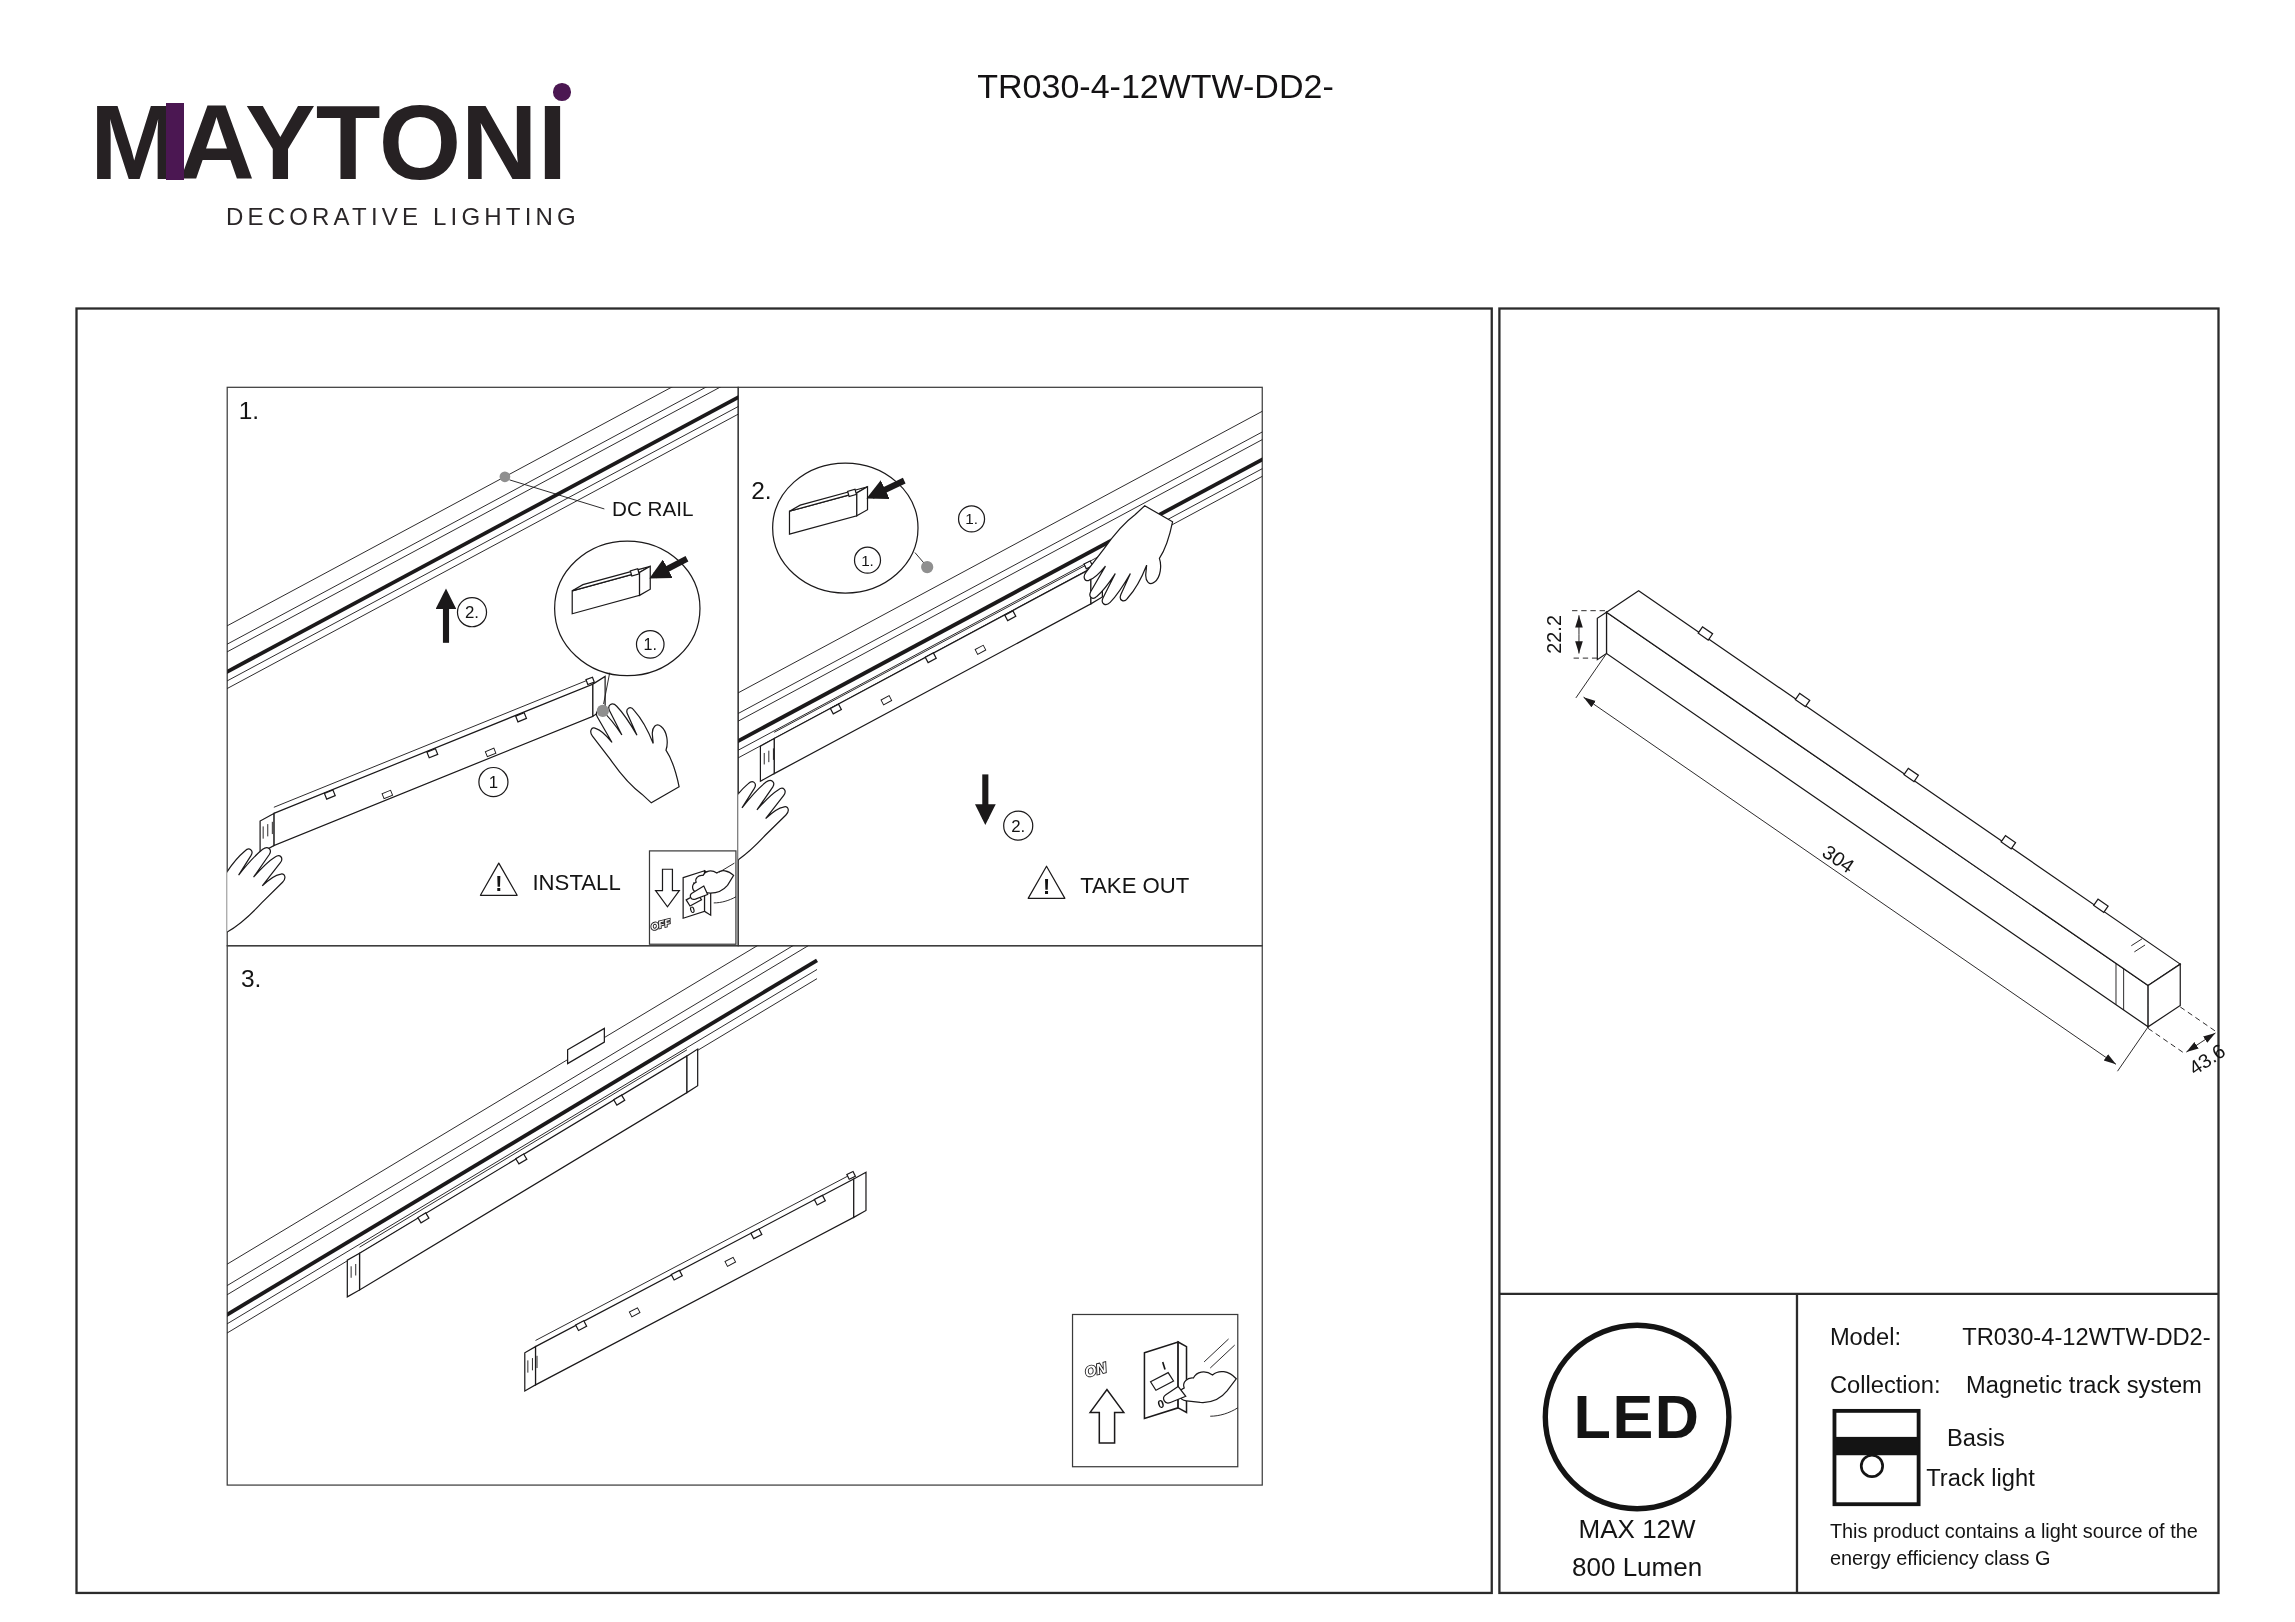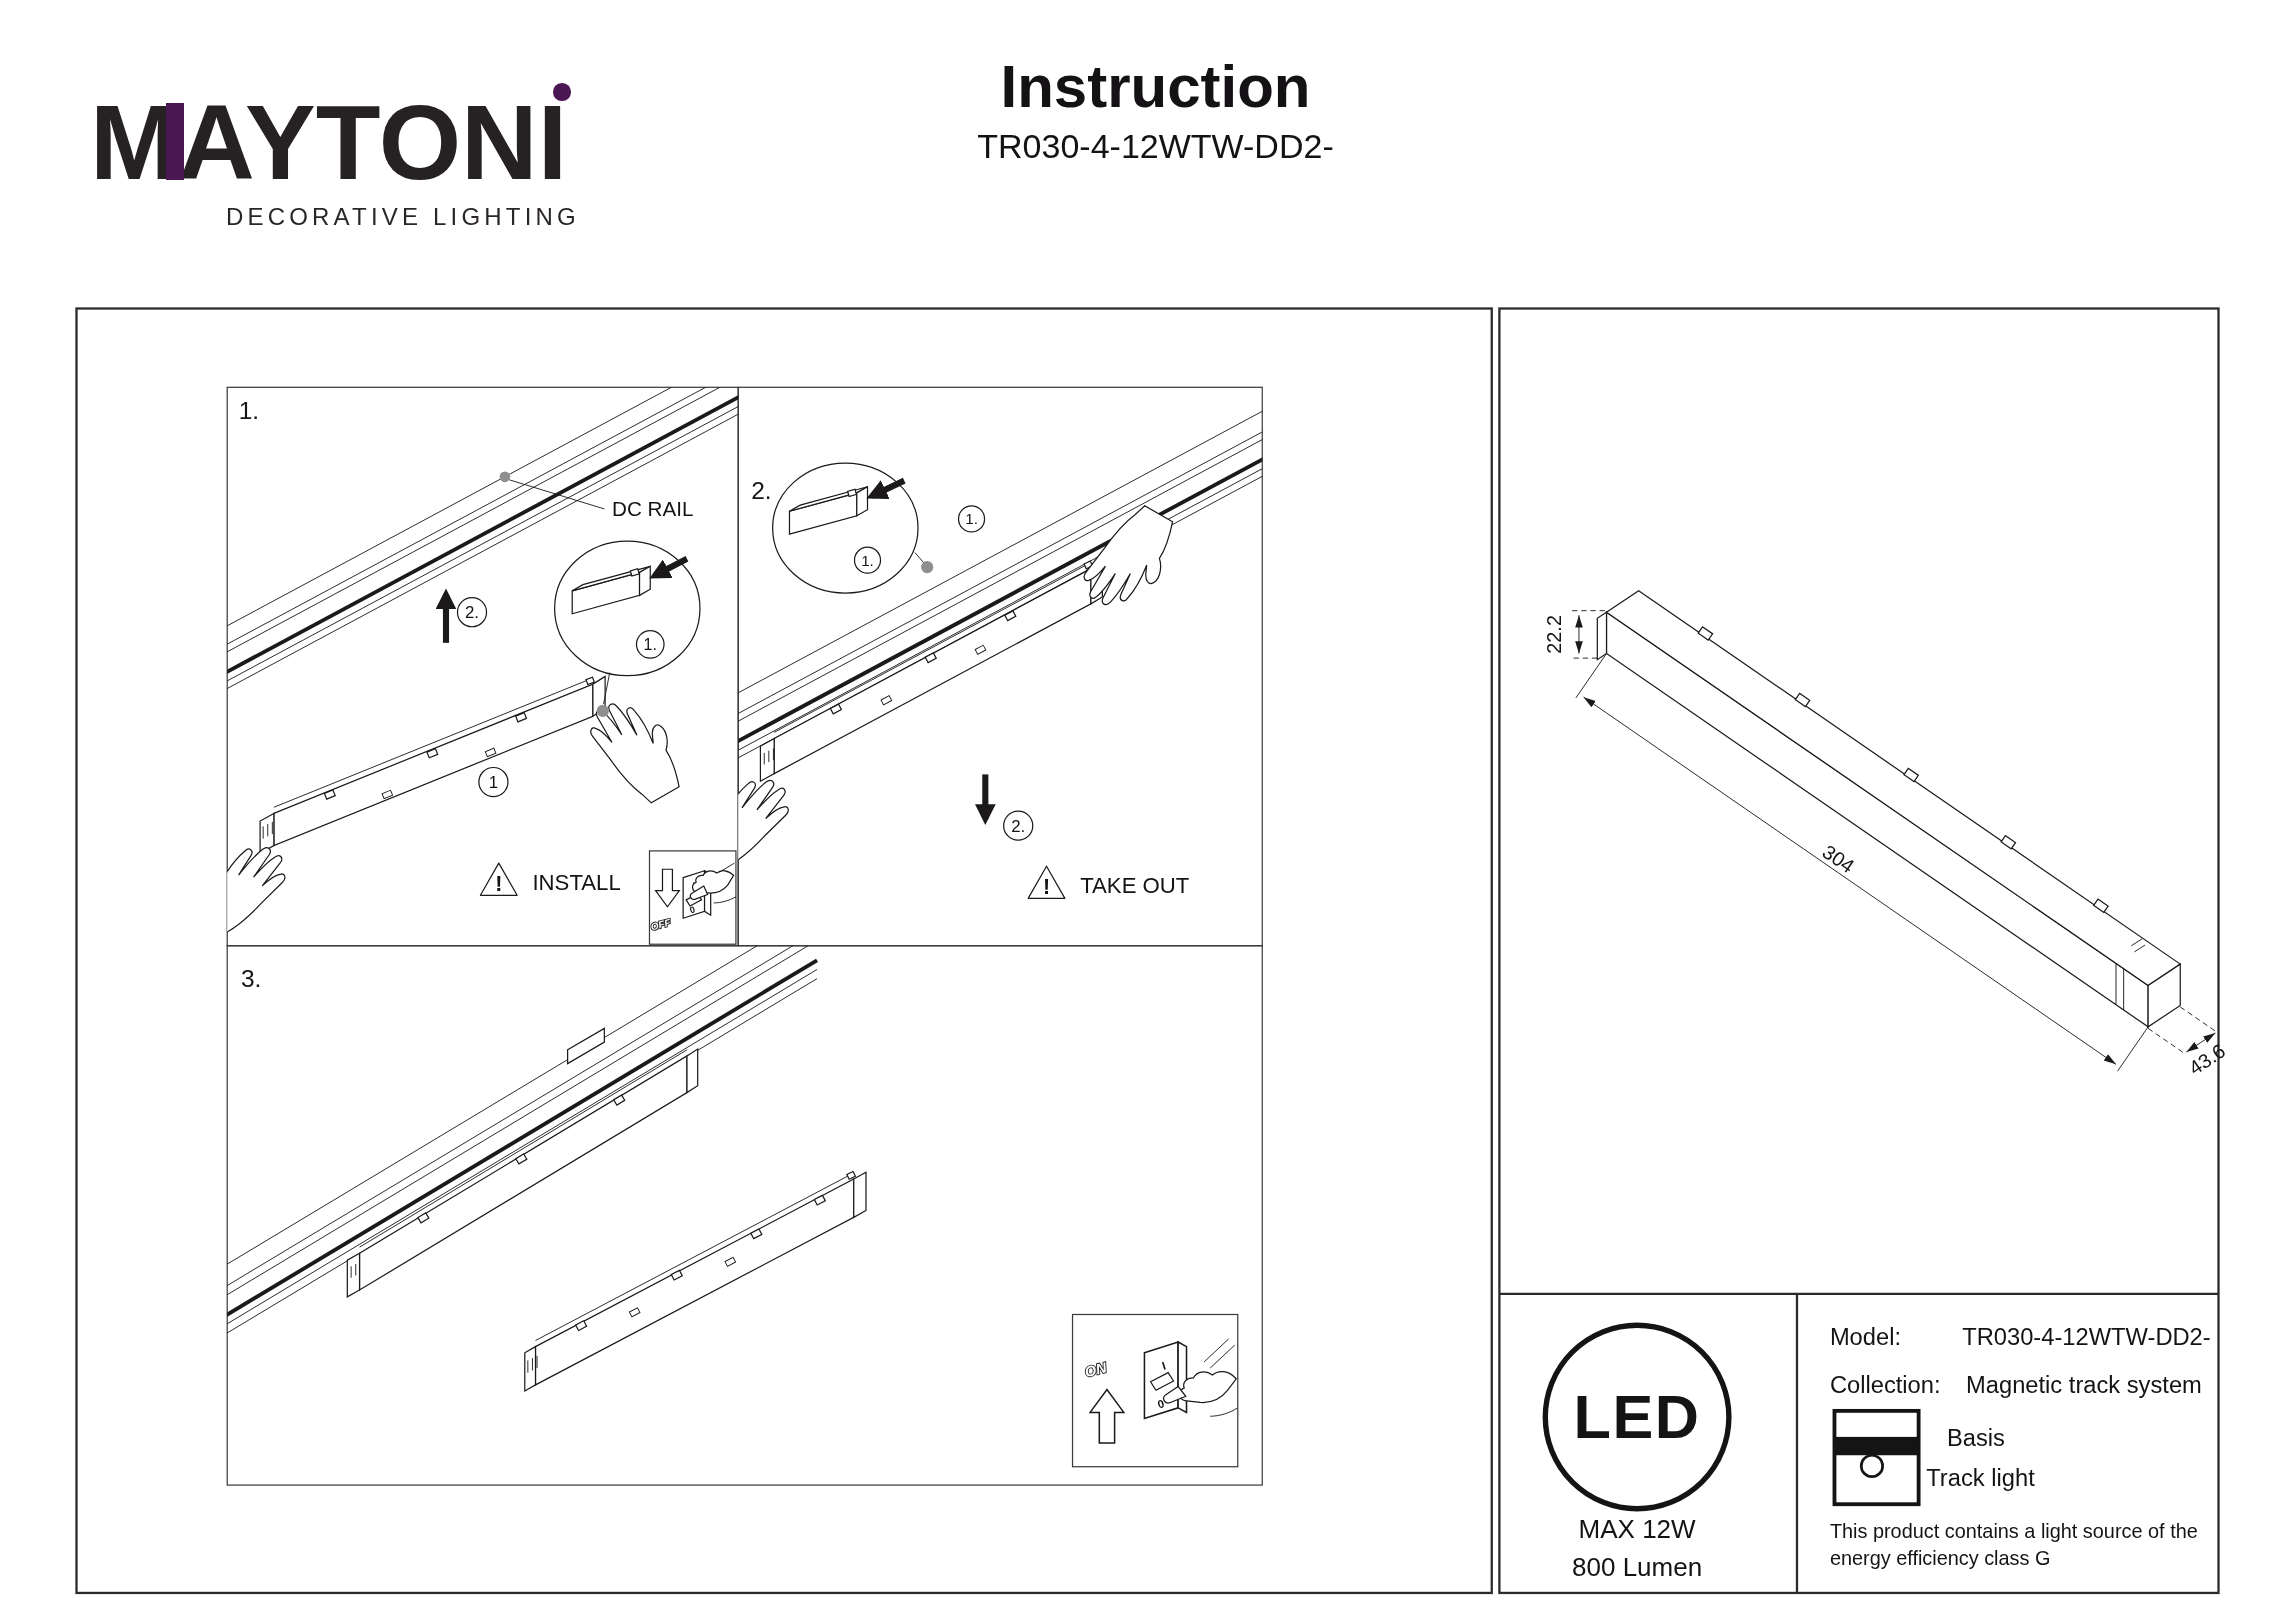--- a/index.html
+++ b/index.html
@@ -37,21 +37,20 @@
 <div class="page">
 
   <div class="brand-wrap">
     <div class="brand">MAYTONI</div>
     <div class="m-accent"></div>
     <div class="i-accent"></div>
     <div class="tagline">DECORATIVE LIGHTING</div>
   </div>
 
   <div class="title-wrap">
-    <div class="doc-title">Instruction</div>
     <div class="doc-subtitle">TR030-4-12WTW-DD2-</div>
   </div>
 
   <svg class="art" width="2295" height="1623" viewBox="0 0 3000 2121">
     <defs>
       <marker id="ah" viewBox="0 0 10 10" refX="7" refY="5" markerWidth="3.4" markerHeight="3.4" orient="auto">
         <path d="M0,0 L10,5 L0,10 Z" fill="#1b191a"></path>
       </marker>
       <marker id="dm" markerUnits="userSpaceOnUse" markerWidth="18" markerHeight="14" refX="16" refY="6" orient="auto">
         <path d="M0,1 L16,6 L0,11 Z" fill="#1b191a"></path>

